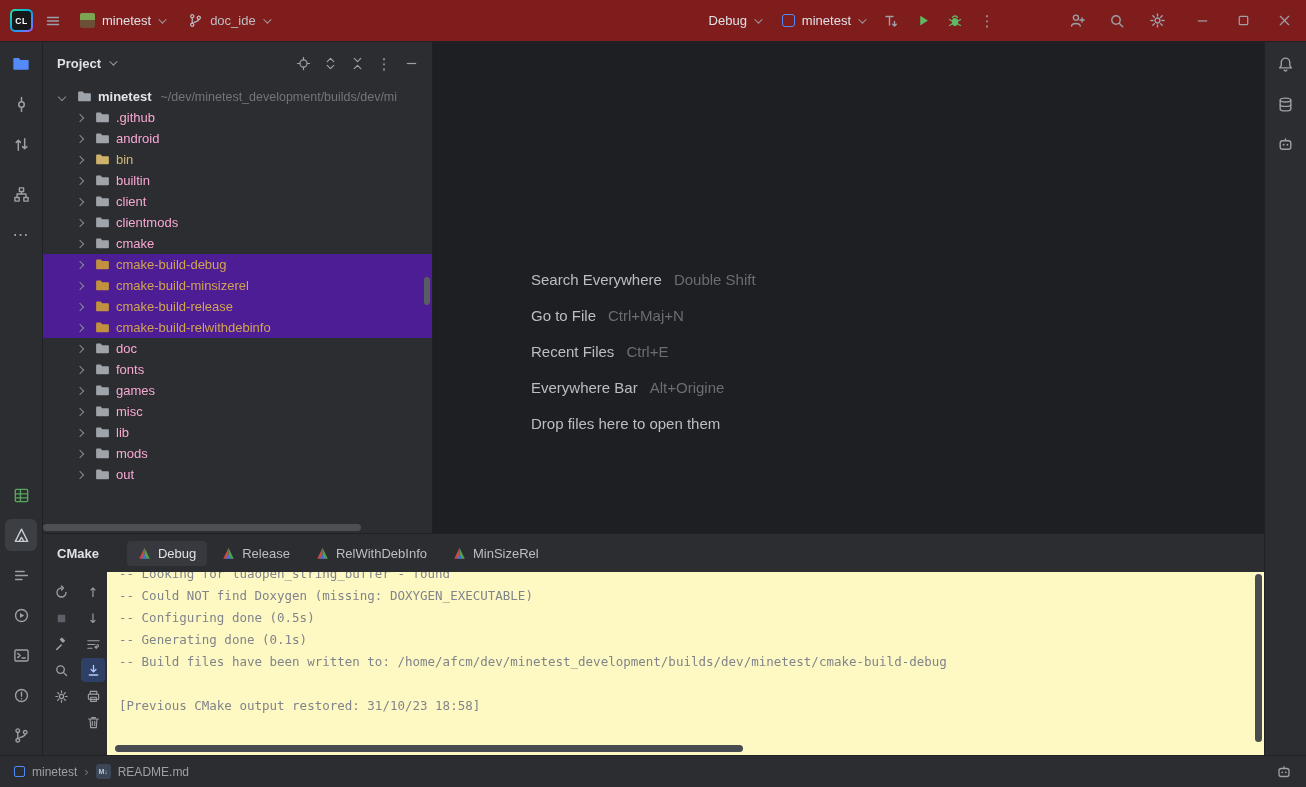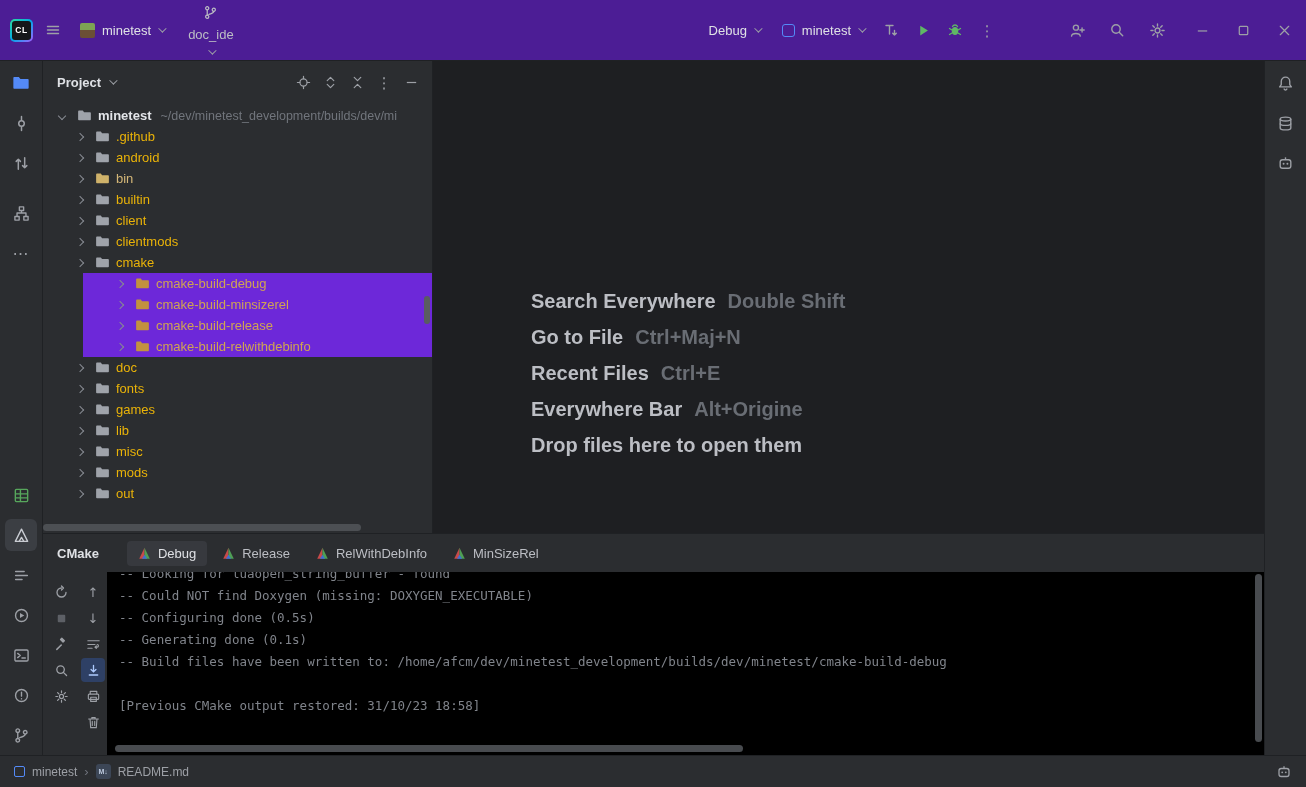--- a/index.html
+++ b/index.html
@@ -2,21 +2,21 @@
 <html><head>
 <meta charset="utf-8">
 <style>
   * { box-sizing: border-box; margin: 0; padding: 0; }
   html,body { width:1306px; height:787px; overflow:hidden; }
   body { font-family:"Liberation Sans", sans-serif; background:#1e1f22; color:#dfe1e5; }
   svg { display:block; }
   .app { width:1306px; height:787px; display:flex; flex-direction:column; overflow:hidden; }
 
   
-  .titlebar { flex:0 0 42px; background:#4c1d95; border-bottom:1px solid #1f2124;
+  .titlebar { flex:0 0 42px; background:#7f1d1d; border-bottom:1px solid #1f2124;
               display:flex; align-items:center; padding:0 14px 0 10px; }
   .logo { width:23px; height:23px; border-radius:5px; display:flex; align-items:center; justify-content:center;
           font-size:8.5px; font-weight:bold; color:#fff; letter-spacing:.5px;
           border:2px solid transparent;
           background:linear-gradient(#16181a,#16181a) padding-box,
                      linear-gradient(135deg,#2fdf9a,#00a8e8,#a85cff) border-box; }
   .icon-btn { width:28px; height:28px; border-radius:4px; display:flex; align-items:center; justify-content:center;
               color:#9da0a6; flex:0 0 auto; }
   .widget { display:flex; align-items:center; gap:7px; padding:5px 9px; border-radius:6px; font-size:13px; color:#dfe1e5; }
   .chev { display:inline-block; width:6px; height:6px; border-right:1.4px solid #9da0a6; border-bottom:1.4px solid #9da0a6; }
@@ -48,57 +48,57 @@
   
   .ppanel { flex:0 0 390px; background:#2b2d30; border-right:1px solid #1f2124; position:relative; overflow:hidden; }
   .pp-head { height:42px; display:flex; align-items:center; padding:0 8px 0 14px; }
   .pp-title { display:flex; align-items:center; gap:8px; font-size:13px; font-weight:bold; color:#dfe1e5; }
   .pp-actions { margin-left:auto; display:flex; align-items:center; gap:1px; }
   .pp-actions .icon-btn { width:26px; height:26px; }
   .tree { position:absolute; top:44px; left:0; right:0; }
   .tree-row { height:21px; display:flex; align-items:center; padding-left:34px; font-size:13px; color:#bcbec4;
               white-space:nowrap; overflow:hidden; }
   .tree-row.root { padding-left:16px; }
-  .tree-row.sel { background:#6d28d9;margin-left:40px; }
+  .tree-row.sel { background:#4c1d95; }
   .trow-chev { width:6px; height:6px; border-right:1.3px solid #878b92; border-bottom:1.3px solid #878b92;
                flex:0 0 auto; margin-right:11px; }
   .trow-chev.down { transform:rotate(45deg); }
   .trow-chev.right { transform:rotate(-45deg); }
   .folder-ic { width:16px; height:16px; margin-right:6px; display:flex; align-items:center; justify-content:center;
                color:#9fa3aa; flex:0 0 auto; }
-  .t-label { color:#eab308; }
+  .t-label { color:#f9a8d4; }
   .tree-row.root .t-label { color:#e3e5e9; font-weight:bold; margin-right:9px; }
   .tree-row.c-build .t-label { color:#d0a452; }
   .tree-row.c-build .folder-ic { color:#c2913f; }
   .tree-row.c-excluded .t-label { color:#d5b778; }
   .tree-row.c-excluded .folder-ic { color:#cfb26a; }
   .t-path { color:#71757c; font-size:12.5px; }
   .pp-vthumb { position:absolute; top:235px; right:2px; width:6px; height:28px; border-radius:3px; background:#595c61; }
   .pp-hthumb { position:absolute; bottom:2px; left:0; width:318px; height:7px; border-radius:4px; background:#4c4f53; }
 
   
   .editor { flex:1 1 auto; background:#1e1f22; position:relative; min-width:0; }
   .hints { position:absolute; left:98px; top:229px; }
-  .hint { height:36px; display:flex; align-items:baseline; gap:12px; font-size:20px; color:#bcbec4;font-weight:bold; }
+  .hint { height:36px; display:flex; align-items:baseline; gap:12px; font-size:15px; color:#bcbec4; }
   .hint .ks { color:#696d74; }
 
   
   .cpanel { flex:0 0 222px; background:#2b2d30; border-top:1px solid #1f2124; display:flex; flex-direction:column; }
   .ctabs { flex:0 0 38px; display:flex; align-items:center; padding-left:14px; gap:4px; }
   .ctool-label { font-size:13px; font-weight:bold; color:#dfe1e5; margin-right:24px; }
   .ctab { display:flex; align-items:center; gap:7px; padding:5px 11px; border-radius:4px; font-size:13px; color:#bcbec4; }
   .ctab.active { background:#37393e; color:#dfe1e5; }
   .cbody { flex:1 1 auto; display:flex; min-height:0; }
   .cgutter { flex:0 0 64px; background:#2b2d30; padding:8px 0 0 6px; display:grid;
              grid-template-columns:24px 24px; grid-auto-rows:26px; column-gap:8px;
              justify-content:start; align-content:start; }
   .gic { width:24px; height:24px; border-radius:4px; display:flex; align-items:center; justify-content:center; color:#9da0a6; }
   .gic.on { background:rgba(53,116,240,.28); color:#aecbff; }
   .garrow { font-size:13px; color:#9da0a6; font-family:"DejaVu Sans", sans-serif; }
-  .console { flex:1 1 auto; background:#000000; position:relative; overflow:hidden; }
+  .console { flex:1 1 auto; background:#fef9c3; position:relative; overflow:hidden; }
   .clines { padding:0 12px; margin-top:-9px; font-family:"DejaVu Sans Mono","Liberation Mono",monospace;
             font-size:12.5px; line-height:22px; color:#80848b; white-space:pre; }
   .console-line { min-height:22px; }
   .console-hthumb { position:absolute; bottom:3px; left:8px; width:628px; height:7px; border-radius:4px; background:#484b4f; }
   .console-vthumb { position:absolute; top:2px; right:2px; width:7px; height:168px; border-radius:4px; background:#484b4f; }
 
   
   .statusbar { flex:0 0 32px; background:#2b2d30; border-top:1px solid #1f2124; display:flex; align-items:center;
                padding:0 14px; font-size:12px; color:#9da0a6; gap:7px; }
   .sb-picon { width:11px; height:11px; border:1.4px solid #548af7; border-radius:2px; flex:0 0 auto; }
@@ -117,21 +117,21 @@
     <div class="icon-btn" style="margin-left:6px;">
       <svg width="16" height="16" viewBox="0 0 16 16" fill="none" stroke="currentColor" stroke-width="1.4" stroke-linecap="round">
           <path d="M2.5 4.5h11M2.5 8h11M2.5 11.5h11"></path>
         </svg>
     </div>
     <div class="widget" style="margin-left:4px;">
       <span class="mt-logo"></span>
       <span>minetest</span>
       <span class="chev down"></span>
     </div>
-    <div class="widget" style="margin-left:6px; color:#bcbec4;flex-direction:column;">
+    <div class="widget" style="margin-left:6px; color:#bcbec4;">
       <svg width="15" height="15" viewBox="0 0 16 16" fill="none" stroke="currentColor" stroke-width="1.3" stroke-linecap="round">
           <circle cx="4.5" cy="3.5" r="1.7"></circle>
           <circle cx="4.5" cy="12.5" r="1.7"></circle>
           <circle cx="11.5" cy="5" r="1.7"></circle>
           <path d="M4.5 5.2v5.6M11.5 6.7c0 2.6-3.5 2.4-5.3 3.4"></path>
         </svg>
       <span>doc_ide</span>
       <span class="chev down"></span>
     </div>
 
@@ -460,30 +460,30 @@
                 </span>
                 <span class="t-label">games</span>
               </div>
               <div class="tree-row">
                 <span class="trow-chev right"></span>
                 <span class="folder-ic">
                   <svg width="15" height="15" viewBox="0 0 16 16">
                     <path fill="currentColor" d="M1.2 3.6c0-.5.4-.9.9-.9h3.6c.3 0 .55.12.72.33l1.1 1.37h6.38c.5 0 .9.4.9.9v6.9c0 .5-.4.9-.9.9H2.1c-.5 0-.9-.4-.9-.9z"></path>
                   </svg>
                 </span>
+                <span class="t-label">misc</span>
+              </div>
+              <div class="tree-row">
+                <span class="trow-chev right"></span>
+                <span class="folder-ic">
+                  <svg width="15" height="15" viewBox="0 0 16 16">
+                    <path fill="currentColor" d="M1.2 3.6c0-.5.4-.9.9-.9h3.6c.3 0 .55.12.72.33l1.1 1.37h6.38c.5 0 .9.4.9.9v6.9c0 .5-.4.9-.9.9H2.1c-.5 0-.9-.4-.9-.9z"></path>
+                  </svg>
+                </span>
                 <span class="t-label">lib</span>
-              </div>
-              <div class="tree-row">
-                <span class="trow-chev right"></span>
-                <span class="folder-ic">
-                  <svg width="15" height="15" viewBox="0 0 16 16">
-                    <path fill="currentColor" d="M1.2 3.6c0-.5.4-.9.9-.9h3.6c.3 0 .55.12.72.33l1.1 1.37h6.38c.5 0 .9.4.9.9v6.9c0 .5-.4.9-.9.9H2.1c-.5 0-.9-.4-.9-.9z"></path>
-                  </svg>
-                </span>
-                <span class="t-label">misc</span>
               </div>
               <div class="tree-row">
                 <span class="trow-chev right"></span>
                 <span class="folder-ic">
                   <svg width="15" height="15" viewBox="0 0 16 16">
                     <path fill="currentColor" d="M1.2 3.6c0-.5.4-.9.9-.9h3.6c.3 0 .55.12.72.33l1.1 1.37h6.38c.5 0 .9.4.9.9v6.9c0 .5-.4.9-.9.9H2.1c-.5 0-.9-.4-.9-.9z"></path>
                   </svg>
                 </span>
                 <span class="t-label">mods</span>
               </div>

